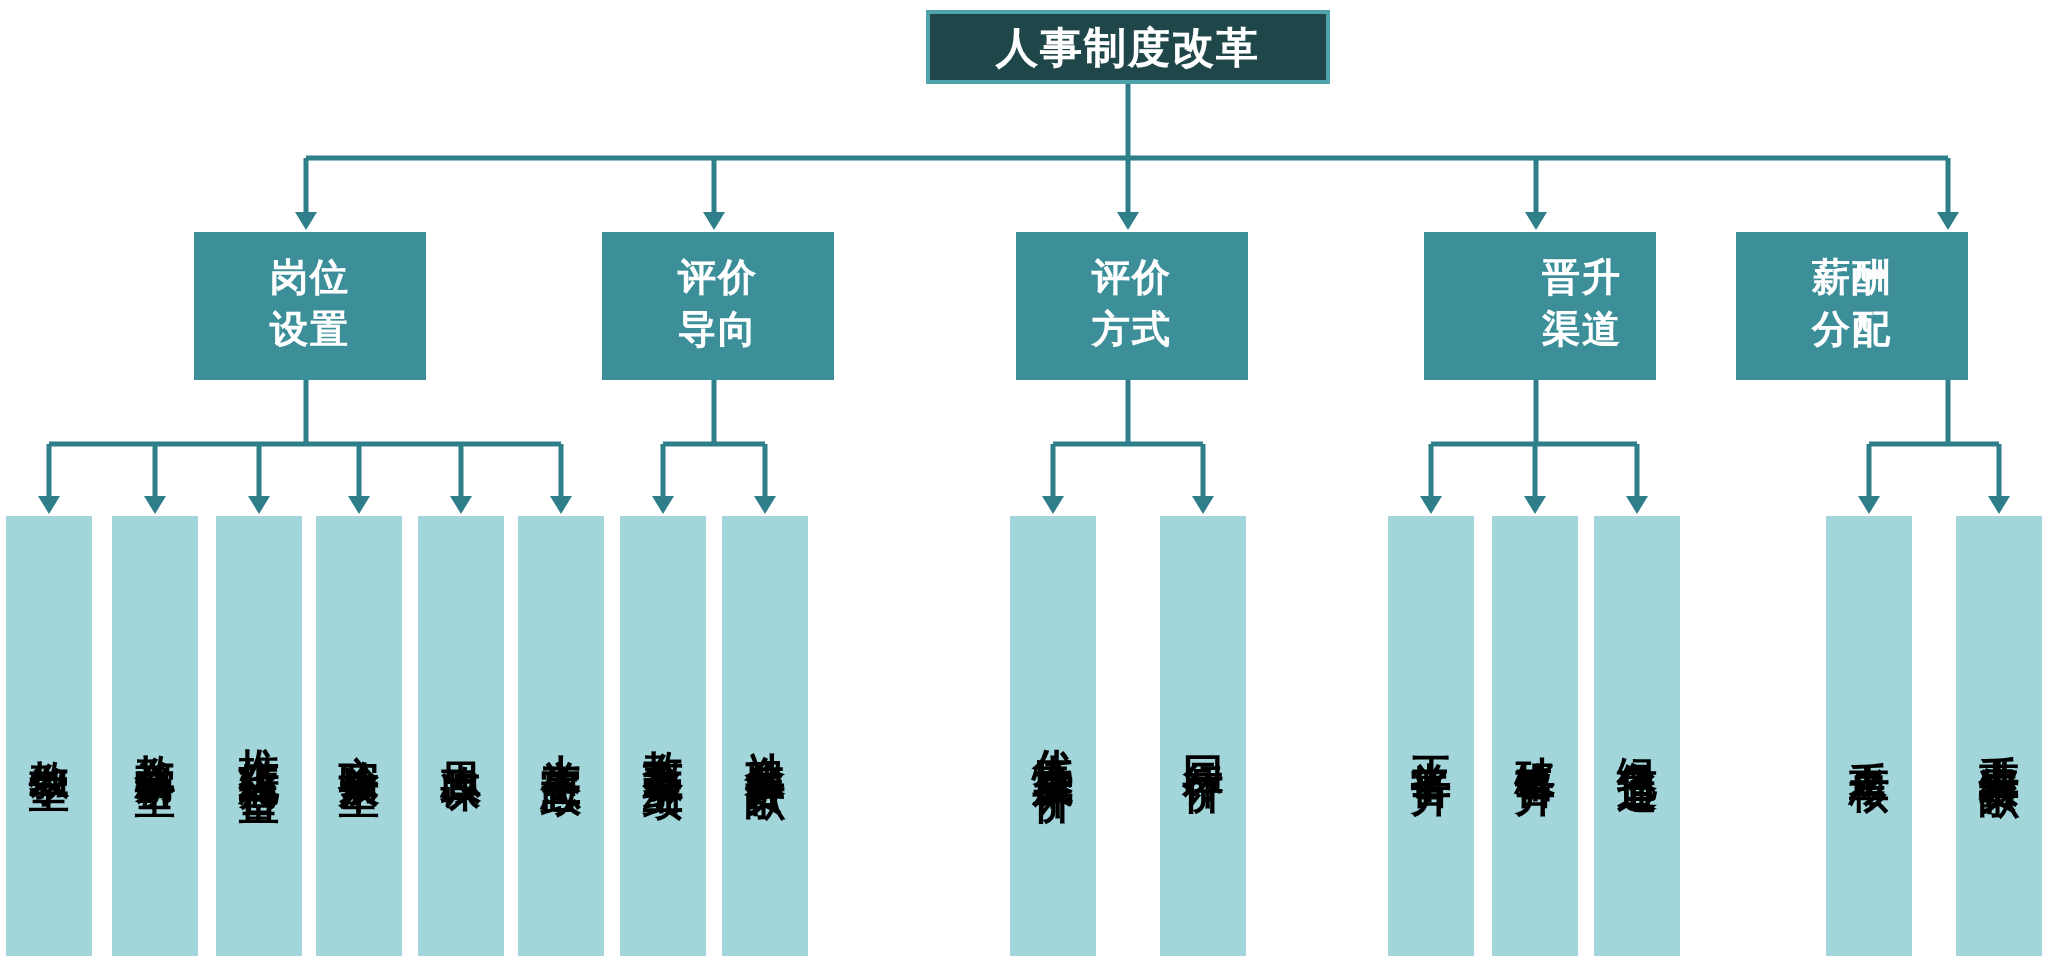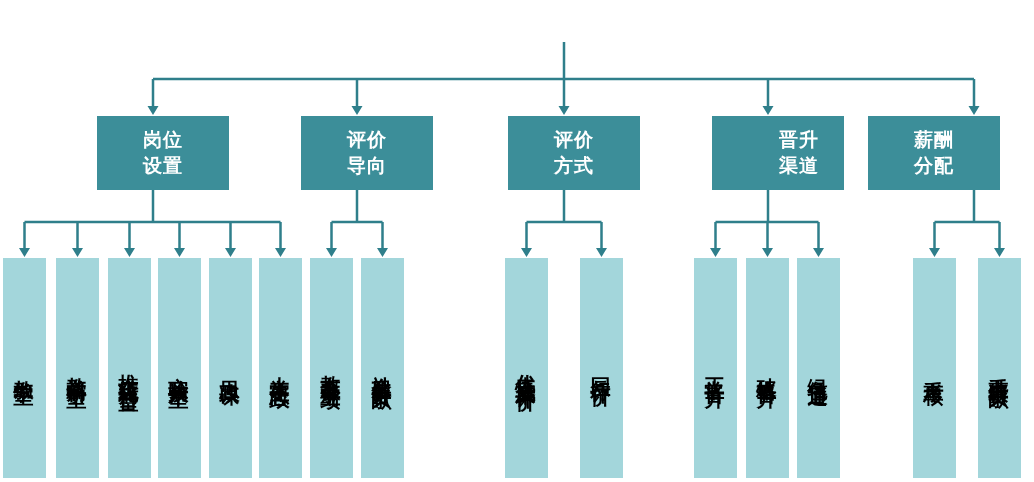--- a/index.html
+++ b/index.html
@@ -15,21 +15,21 @@
   #connectors{position:absolute;left:0;top:0;width:1034px;height:482px;}
   .conn{stroke:var(--connector);stroke-width:2.5;fill:none;}
   .arrowheads{fill:var(--connector);stroke:none;}
   .node{position:absolute;box-sizing:border-box;display:flex;align-items:center;justify-content:center;text-align:center;}
   .root{
     left:463px;top:5px;width:202px;height:37px;
     background:var(--root-fill);border:2px solid var(--root-border);
     color:var(--root-text);font-size:21px;font-weight:bold;letter-spacing:1px;
   }
   .branch{
-    top:116px;width:132px;height:74px;background:var(--branch-fill);
+    top:116px;width:116px;height:74px;background:var(--branch-fill);
     color:var(--branch-text);font-size:19px;font-weight:bold;
     line-height:1.35;white-space:pre-line;letter-spacing:1px;
   }
   .b1{left:97px;} .b2{left:301px;} .b3{left:508px;} .b4{left:712px;padding-left:42px;} .b5{left:868px;}
   .leaf{
     top:258px;width:43px;height:220px;background:var(--leaf-fill);
     color:var(--leaf-text);font-size:20px;font-weight:bold;
   }
   .leaf span{
     writing-mode:vertical-lr;text-orientation:upright;
@@ -65,20 +65,21 @@
       M19 248 L30 248 L24.5 257 Z M72 248 L83 248 L77.5 257 Z
       M124 248 L135 248 L129.5 257 Z M174 248 L185 248 L179.5 257 Z
       M225 248 L236 248 L230.5 257 Z M275 248 L286 248 L280.5 257 Z
       M326 248 L337 248 L331.5 257 Z M377 248 L388 248 L382.5 257 Z
       M521 248 L532 248 L526.5 257 Z M596 248 L607 248 L601.5 257 Z
       M710 248 L721 248 L715.5 257 Z M762 248 L773 248 L767.5 257 Z
       M813 248 L824 248 L818.5 257 Z
       M929 248 L940 248 L934.5 257 Z M994 248 L1005 248 L999.5 257 Z"></path>
   </svg>
 
+  <div class="node root">人事制度改革</div>
 
   <div class="node branch b1">岗位
 设置</div>
   <div class="node branch b2">评价
 导向</div>
   <div class="node branch b3">评价
 方式</div>
   <div class="node branch b4">晋升
 渠道</div>
   <div class="node branch b5">薪酬

